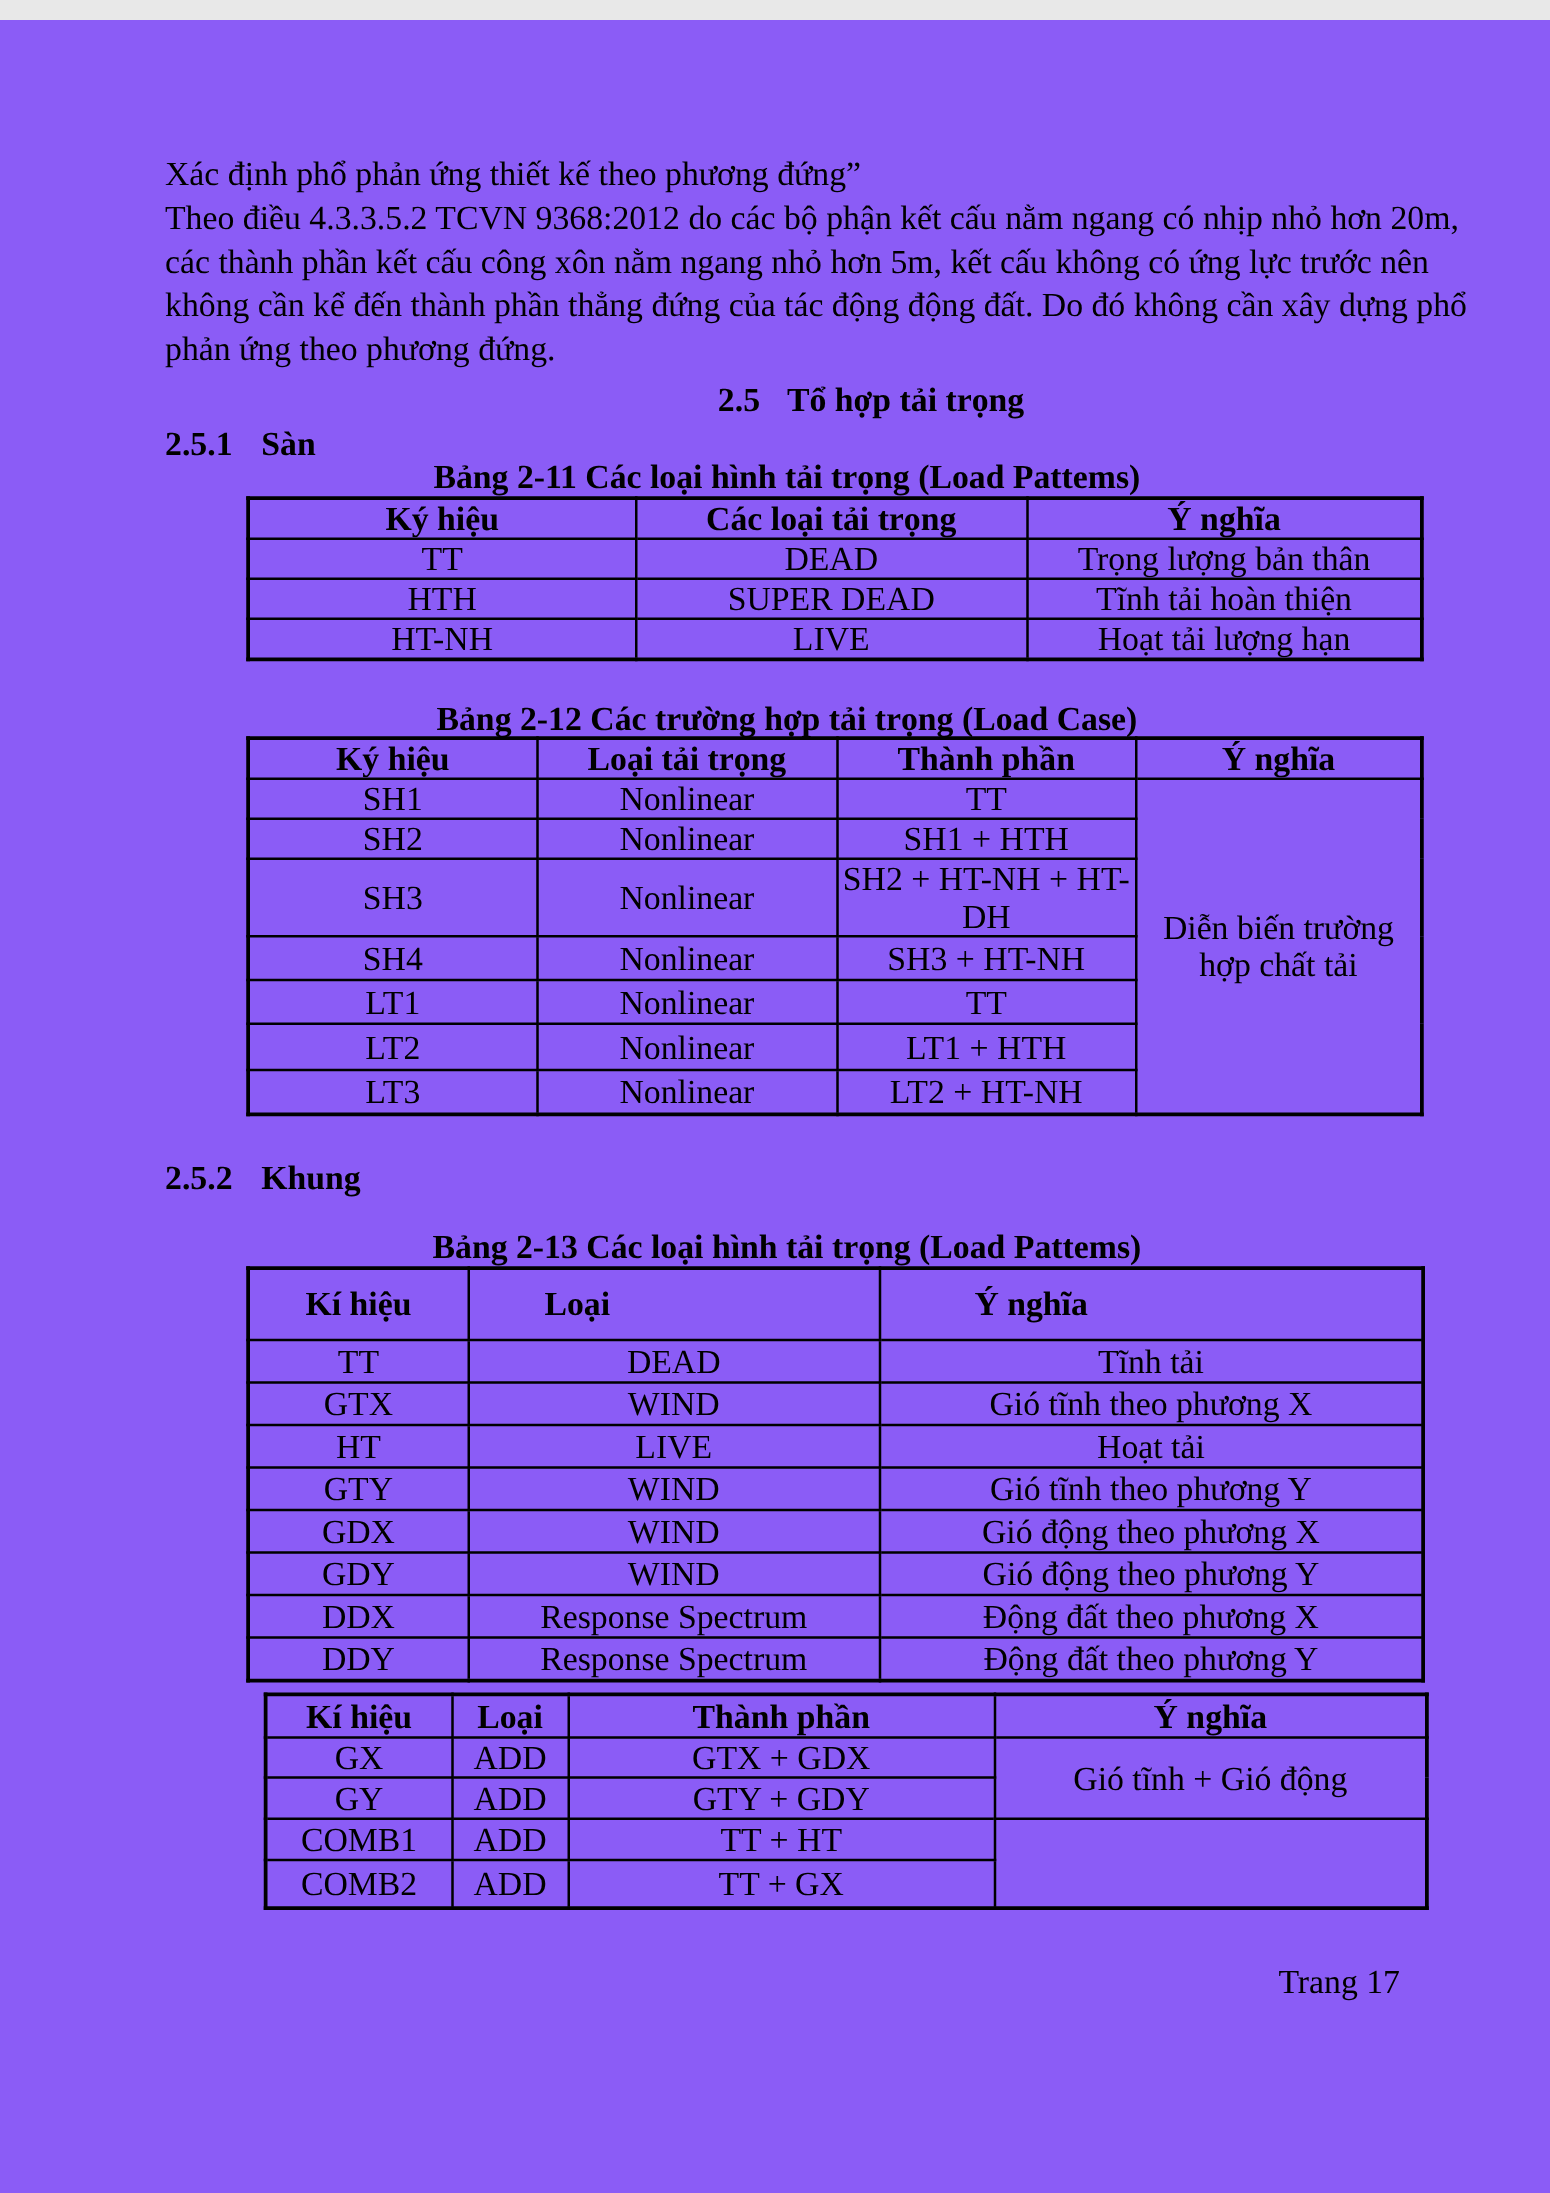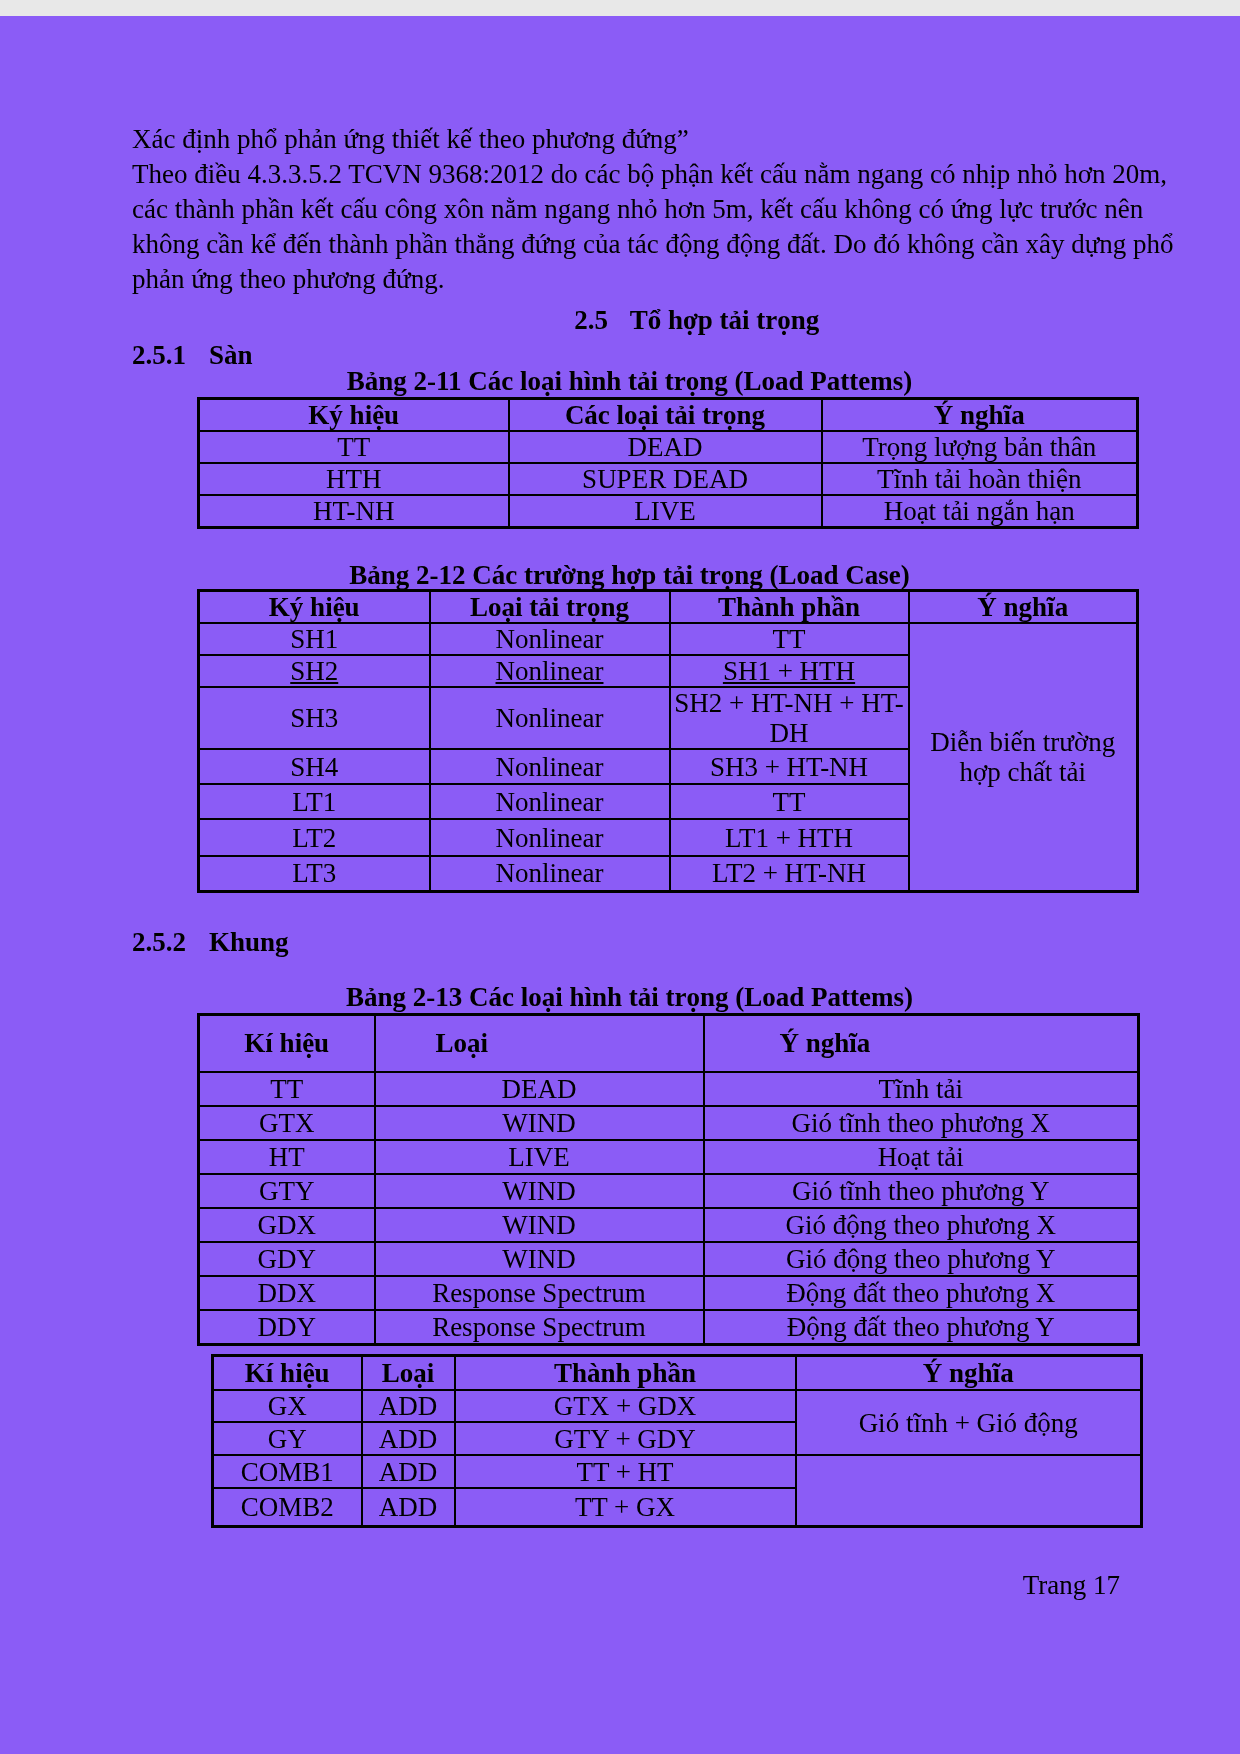--- a/index.html
+++ b/index.html
@@ -43,21 +43,21 @@
     line-height:30px;
     overflow:hidden;
   }
   .tbl th{font-weight:bold;}
   .t211{margin-left:65px;margin-top:2px;width:939px;}
   .t211 tr{height:30px;}
   .t211 tr.hrow{height:32px;}
   .t212{margin-left:65px;width:939px;}
   .t212 tr.hrow{height:32px;}
   .t212 tr:nth-child(2){height:30px;}
-  .t212 tr:nth-child(3){height:17px;text-decoration:underline;}
+  .t212 tr:nth-child(3){height:17px;}
   .t212 tr:nth-child(4){height:60px;}
   .t212 tr:nth-child(5){height:35px;}
   .t212 tr:nth-child(6){height:35px;}
   .t212 tr:nth-child(7){height:37px;padding-left:40px;}
   .t212 tr:nth-child(8){height:35px;}
   .t213{margin-left:65px;margin-top:2px;width:940px;}
   .t213 tr{height:34px;}
   .t213 tr.hrow{height:58px;}
   .t213 th.pl60{text-align:left;padding-left:60px;}
   .t213 th.pl75{text-align:left;padding-left:75px;}
@@ -112,21 +112,21 @@
           <td>Trọng lượng bản thân</td>
         </tr>
         <tr>
           <td>HTH</td>
           <td>SUPER DEAD</td>
           <td>Tĩnh tải hoàn thiện</td>
         </tr>
         <tr>
           <td>HT-NH</td>
           <td>LIVE</td>
-          <td>Hoạt tải ngắn hạn</td>
+          <td>Hoạt tải lượng hạn</td>
         </tr>
       </tbody>
     </table>
 
     <div class="caption cap12">Bảng 2-12 Các trường hợp tải trọng (Load Case)</div>
     <table class="tbl t212">
       <colgroup>
           <col style="width:231px">
           <col style="width:240px">
           <col style="width:239px">

